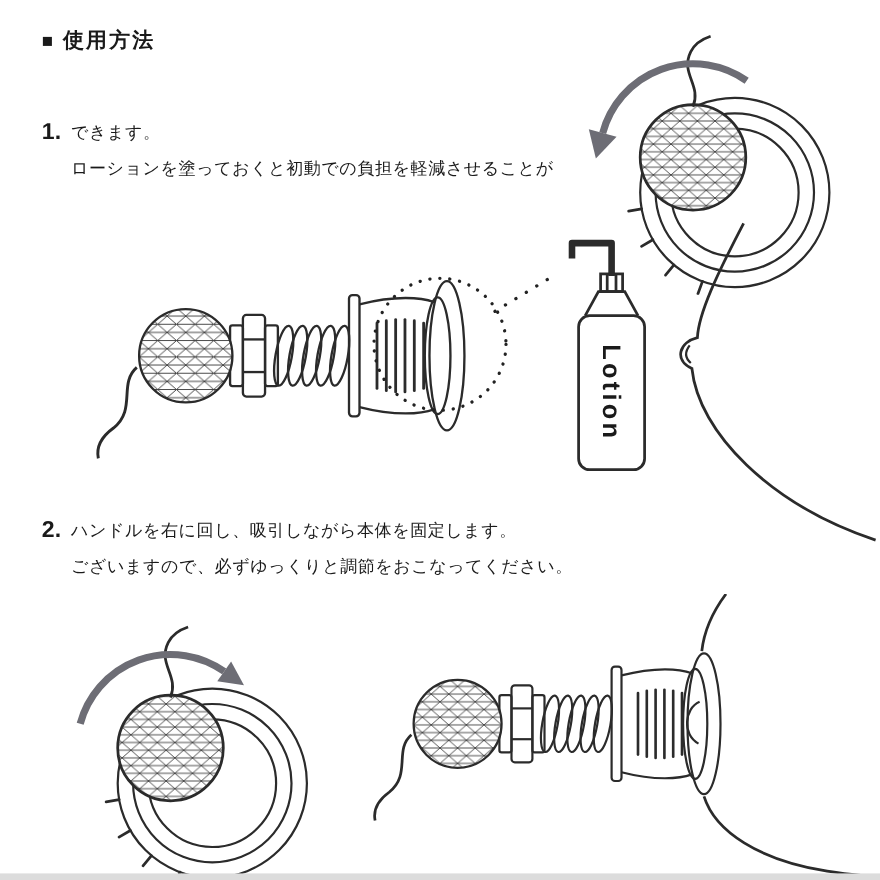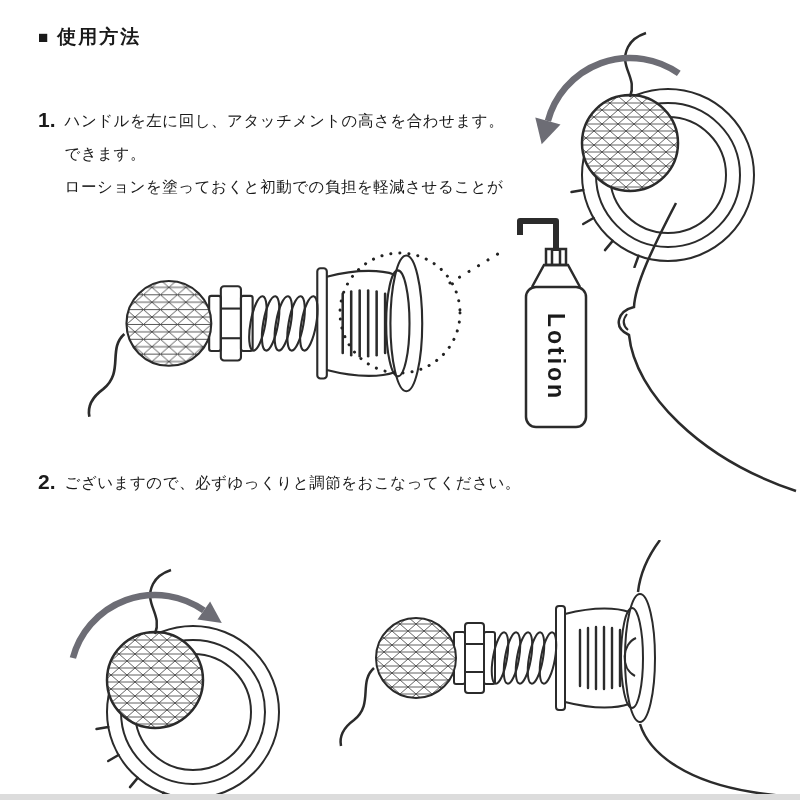--- a/index.html
+++ b/index.html
@@ -96,29 +96,29 @@
 </svg>
 
 <h1 class="title">
   <span class="marker">■</span>
   <span>使用方法</span>
 </h1>
 
 <div class="step" id="step-1">
   <span class="num">1.</span>
   <div class="lines">
-    <div>ハンドルを左に回し、アタッチメントの高さを合わせます。</div>
     <div>できます。</div>
     <div>ローションを塗っておくと初動での負担を軽減させることが</div>
   </div>
 </div>
 
 <div class="step" id="step-2">
   <span class="num">2.</span>
   <div class="lines">
+    <div>ハンドルを右に回し、吸引しながら本体を固定します。</div>
     <div>ございますので、必ずゆっくりと調節をおこなってください。</div>
   </div>
 </div>
 
 <svg class="ill" id="ill-handle1" width="250" height="240" viewBox="0 0 250 240">
   <use href="#spinHandle" transform="translate(5,5)"></use>
   <g>
     <path d="M153.8,45.4 A85,85 0 0 0 22.9,93" fill="none" stroke="#6d6d75" stroke-width="6.5"></path>
     <polygon points="16.7,116.2 35.5,96.4 10.3,89.6" fill="#6d6d75"></polygon>
   </g>

